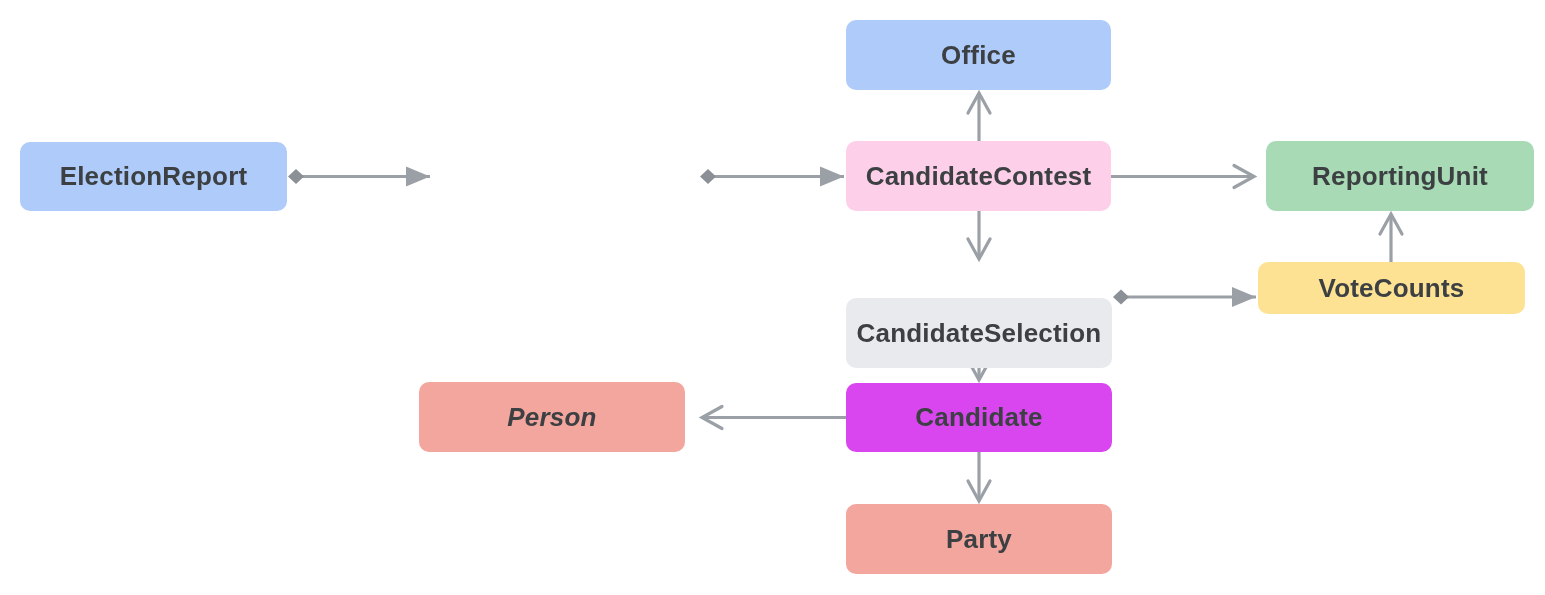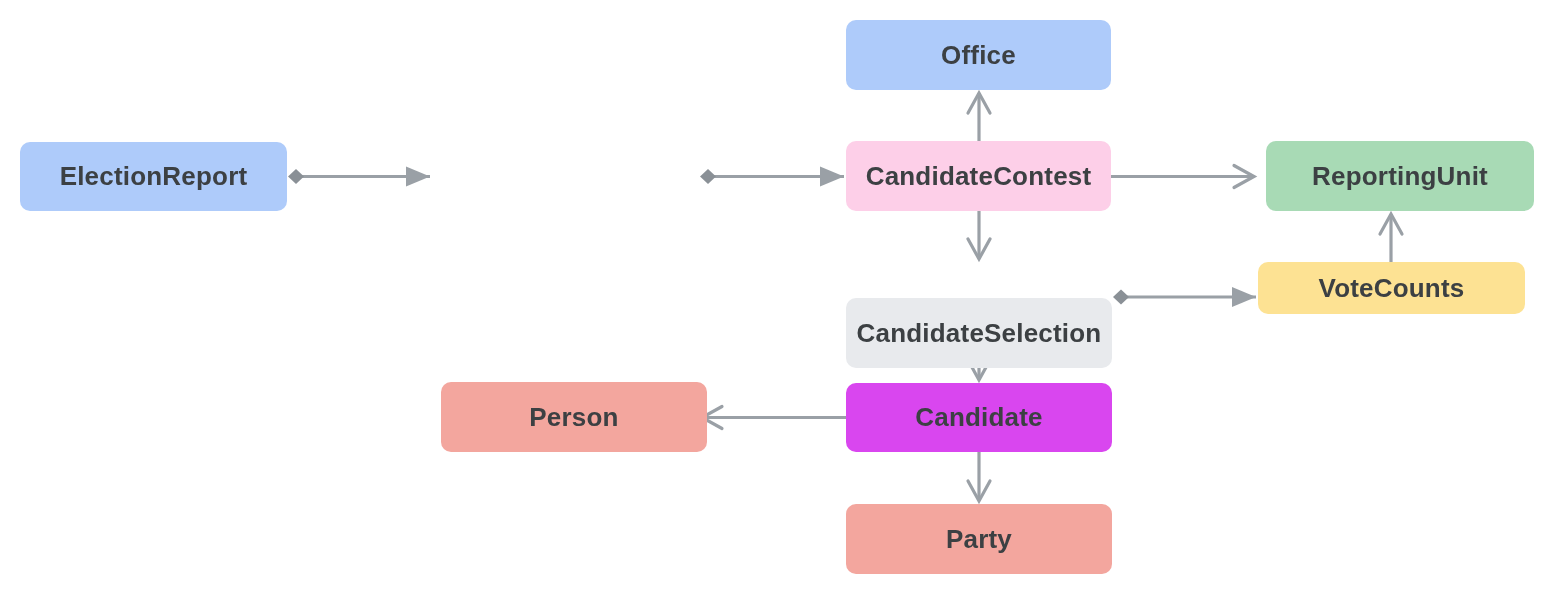--- a/index.html
+++ b/index.html
@@ -55,21 +55,21 @@
     box-sizing: border-box;
   }
   
   .n-election-report     { left: 20px;   top: 142px; width: 267px; height: 69px; }
   .n-election            { left: 432px;  top: 142px; width: 267px; height: 69px; }
   .n-office              { left: 846px;  top: 20px;  width: 265px; height: 70px; }
   .n-candidate-contest   { left: 846px;  top: 141px; width: 265px; height: 70px; }
   .n-reporting-unit      { left: 1257px; top: 141px; width: 268px; height: 70px; margin-left: 9px; }
   .n-candidate-selection { left: 846px;  top: 262px; width: 266px; height: 70px; }
   .n-vote-counts         { left: 1258px; top: 262px; width: 267px; height: 52px; }
-  .n-person              { left: 441px;  top: 382px; width: 266px; height: 70px; }
+  .n-person              { left: 419px;  top: 382px; width: 266px; height: 70px; font-style: italic; }
   .n-candidate           { left: 846px;  top: 383px; width: 266px; height: 69px; }
   .n-party               { left: 846px;  top: 504px; width: 266px; height: 70px; }
 </style>
 </head>
 <body>
 
 <div class="canvas">
 
   <svg class="edges" viewBox="0 0 1545 595" xmlns="http://www.w3.org/2000/svg">
     <defs>

